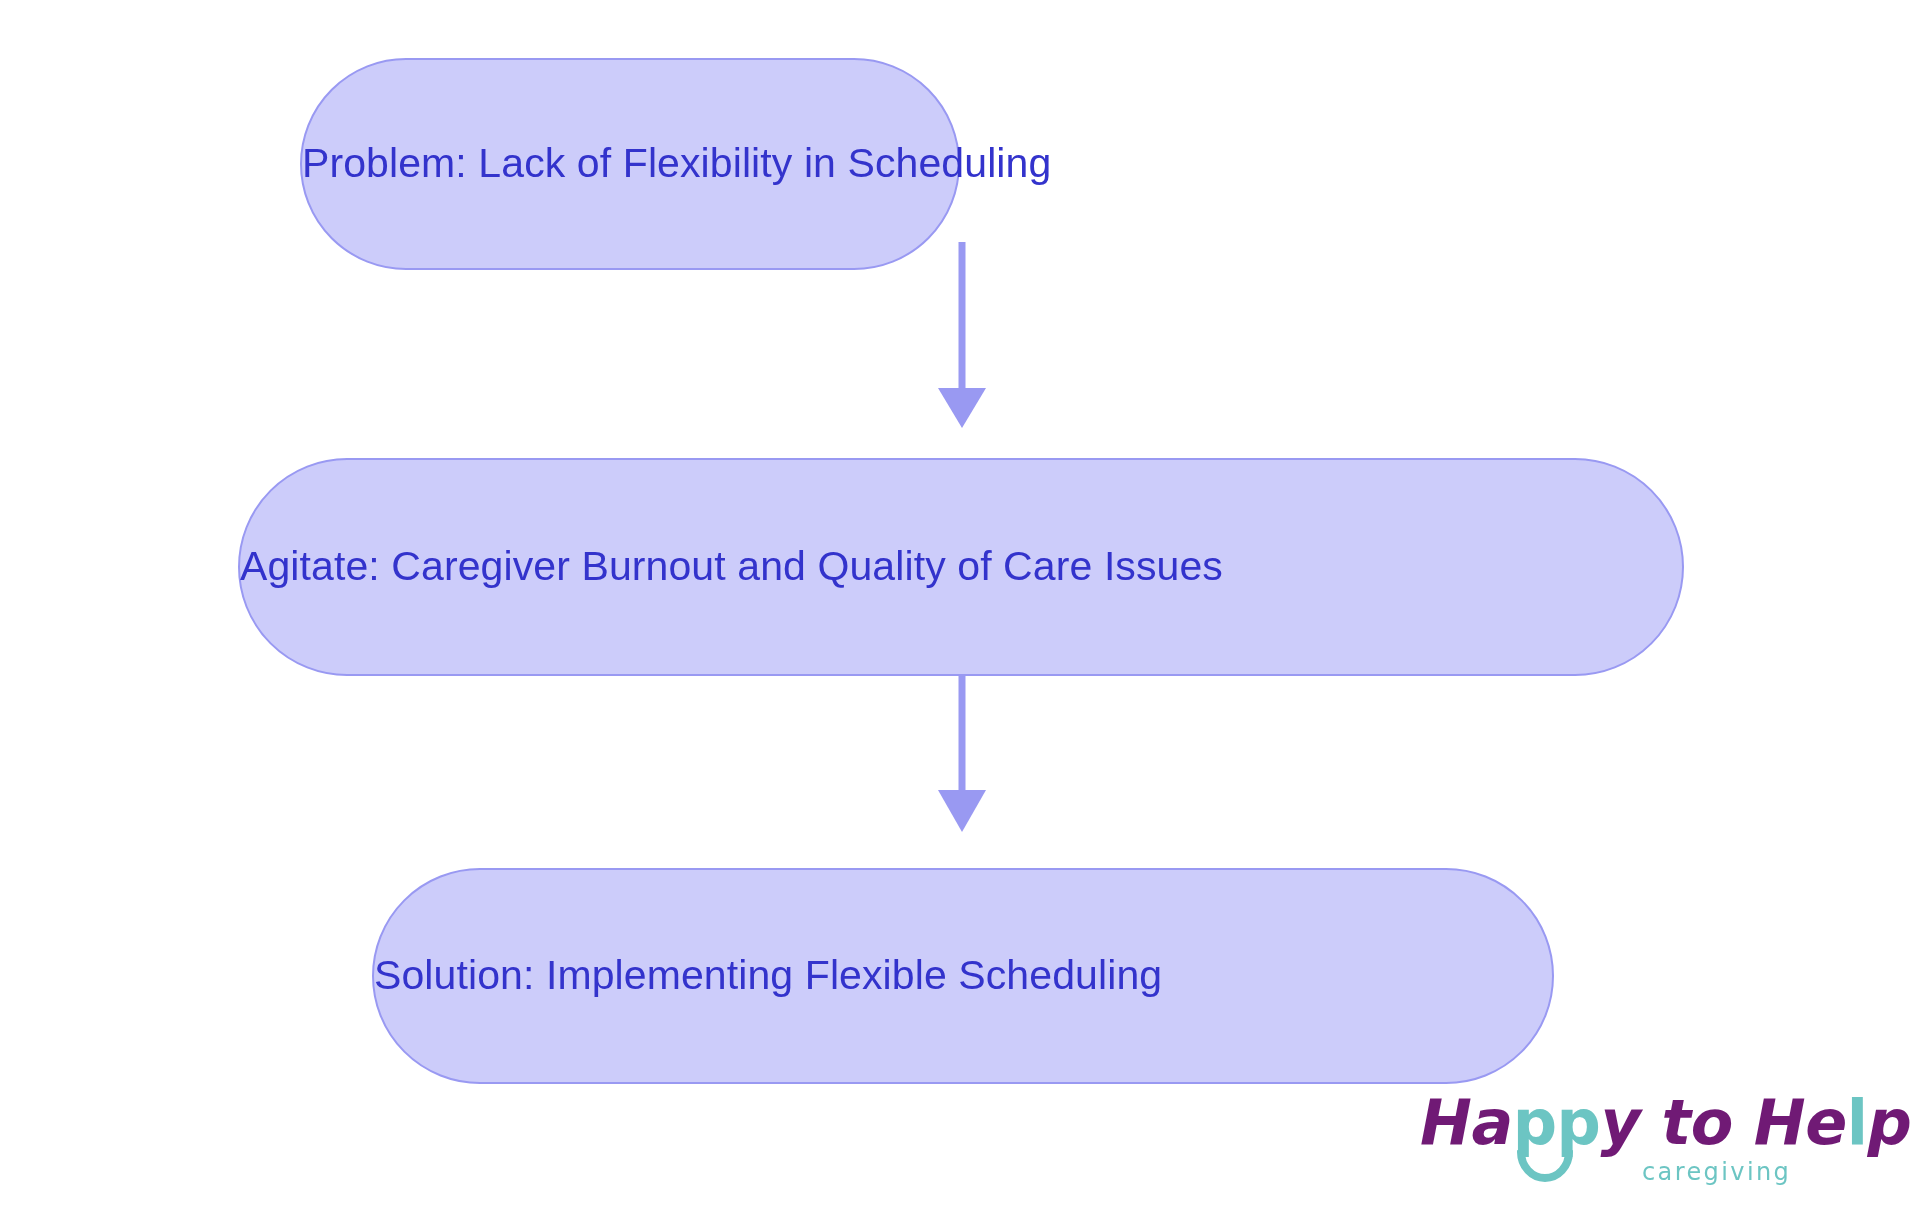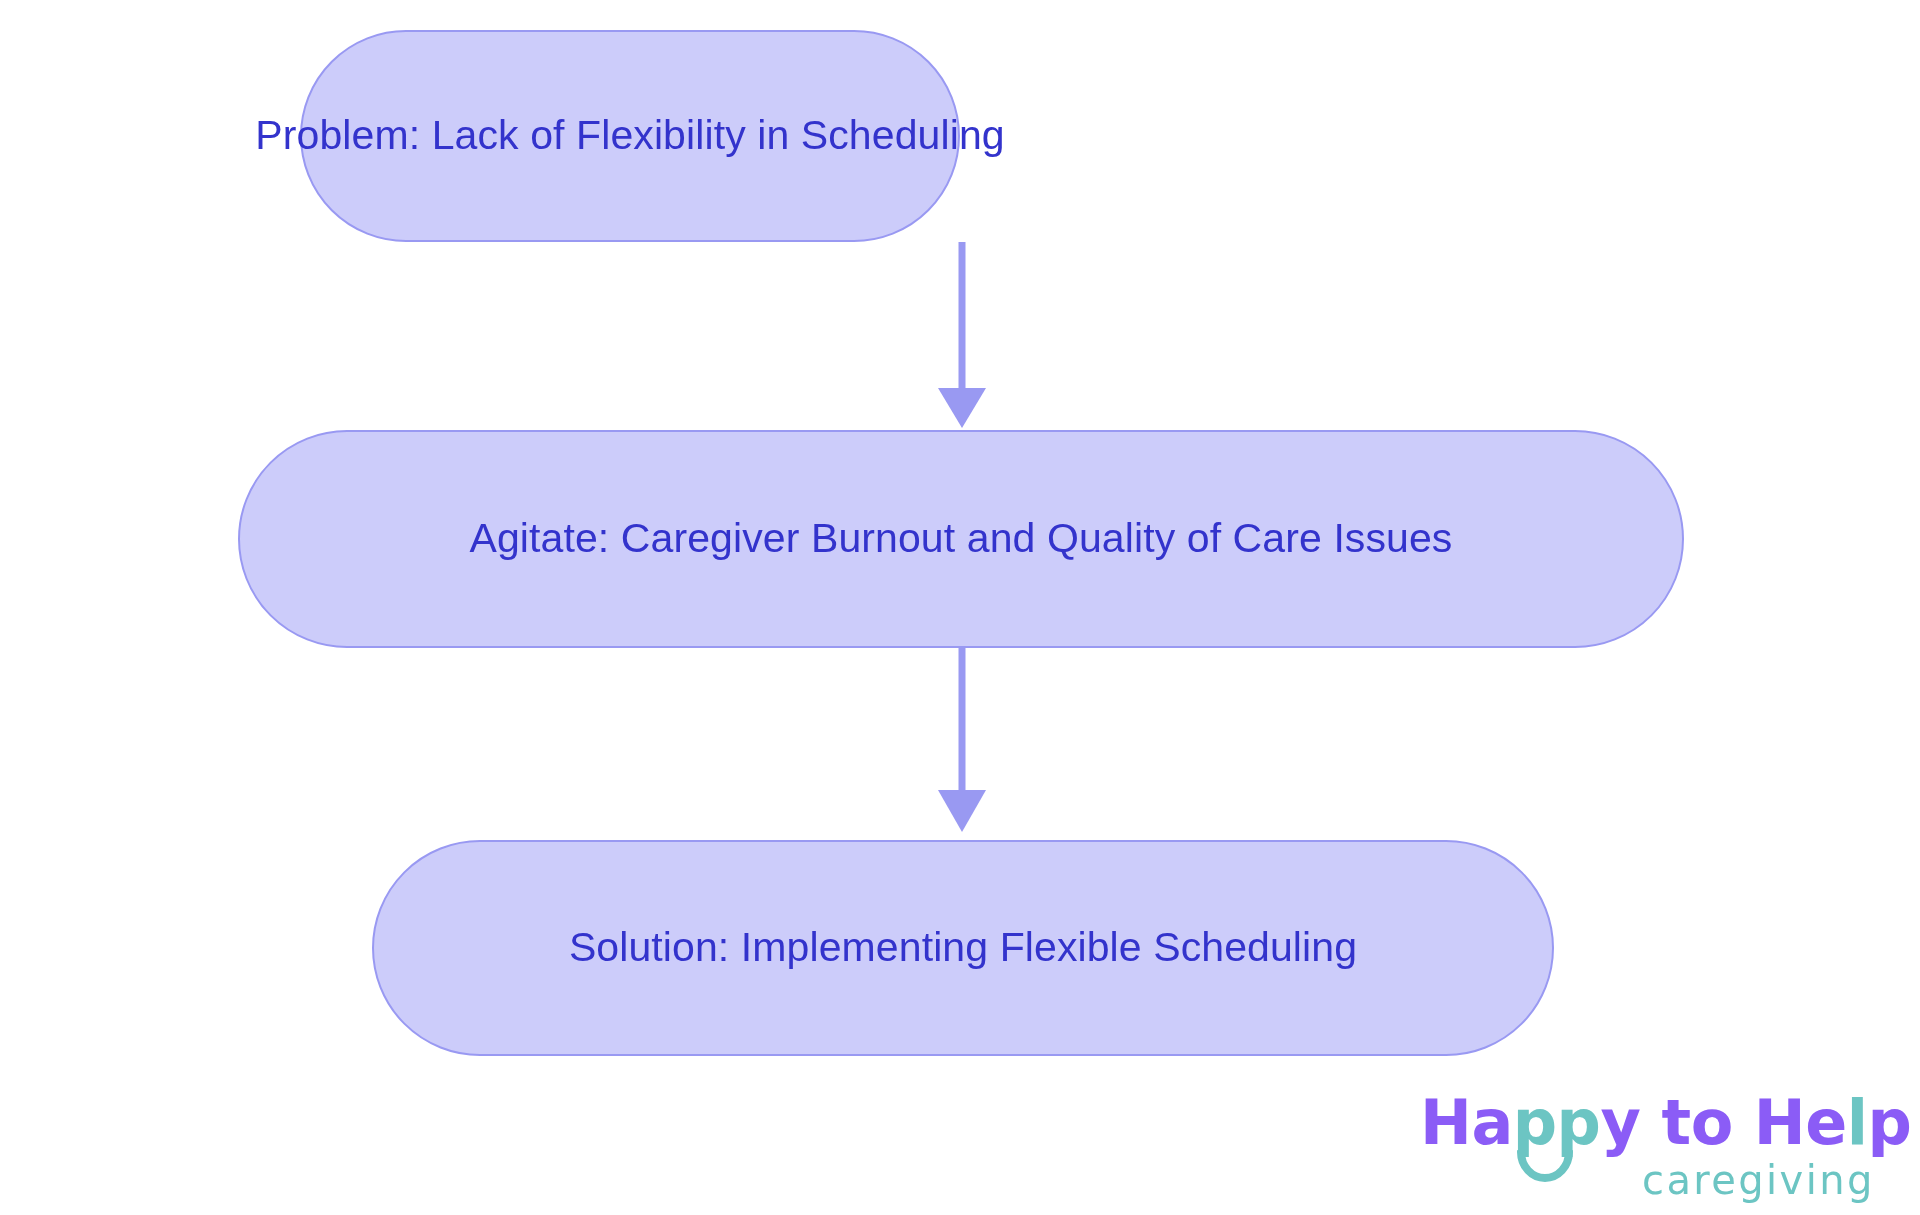--- a/index.html
+++ b/index.html
@@ -23,22 +23,22 @@
 
   
   .node {
     position: absolute;
     box-sizing: border-box;
     background: #CCCCFA;
     border: 2px solid #9999F2;
     border-radius: 999px;
     display: flex;
     align-items: center;
-    justify-content: center;
     text-align: center;
+    margin-top: 28px;
   }
   .node-label {
     color: #3333CC;
     font-family: "Liberation Sans", sans-serif;
     font-size: 41px;
     font-weight: 400;
     letter-spacing: 0.1px;
     line-height: 1.15;
     white-space: nowrap;
   }
@@ -84,37 +84,37 @@
     position: absolute;
     left: 0;
     top: 0;
     font-family: "DejaVu Sans", sans-serif;
     font-size: 62px;
     font-weight: 700;
     letter-spacing: -0.5px;
     line-height: 1;
     white-space: nowrap;
   }
-  .logo-coral { color: #8b5cf6; }
+  .logo-coral { color: #701a75; font-style: italic; }
   .logo-teal  { color: #6CC5C3; text-align: center; }
 
   #logo-smile {
     position: absolute;
     left: 96px;
     top: 58px;
     width: 58px;
     height: 34px;
   }
   #logo-tagline {
     position: absolute;
     left: 222px;
     top: 68px;
     color: #6CC5C3;
     font-family: "DejaVu Sans", sans-serif;
-    font-size: 40px;
+    font-size: 24px;
     font-weight: 400;
     letter-spacing: 2.4px;
     line-height: 1;
     white-space: nowrap;
   }
 </style>
 </head>
 <body>
 
 <div id="canvas">

